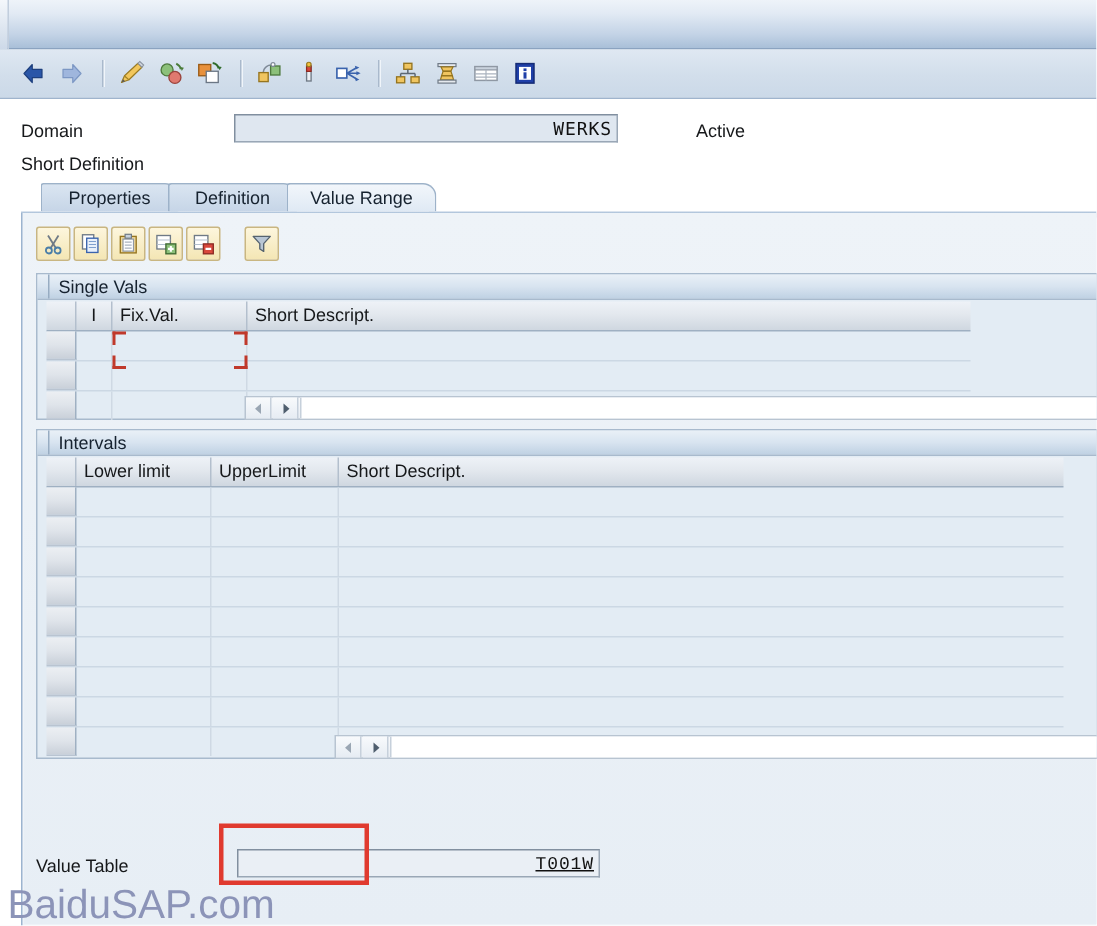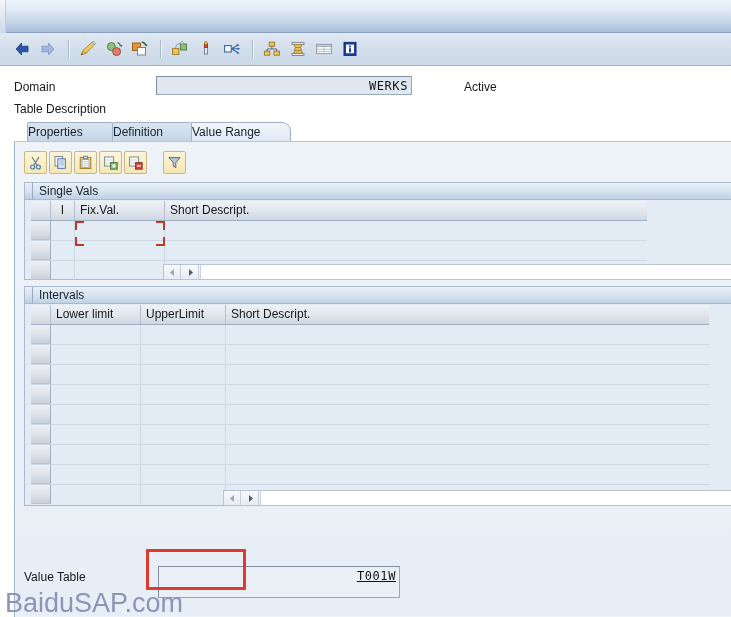--- a/index.html
+++ b/index.html
@@ -137,20 +137,21 @@
     left: 14px; top: 56px;
     width: 717px; height: 20px;
   }
   .tab {
     position: absolute;
     top: 0;
     height: 19px;
     line-height: 19px;
     font-size: 12px;
     color: #16222f;
+    text-align: center;
     box-sizing: border-box;
     background: linear-gradient(to bottom, #dae5f1, #c6d5e7);
     border: 1px solid #9db2c9;
     border-bottom: none;
     border-radius: 2px 9px 0 0;
     transform: skewX(0deg);
   }
   .tab .tab-inner { display: block; }
   .tab.active {
     background: linear-gradient(to bottom, #f2f6fb, #dfe9f4);
@@ -460,21 +461,21 @@
 
     </div>
   </div>
 
   <div class="formarea">
 
     <div class="row-label" style="left:14px; top:14px;">Domain</div>
     <div class="inp mono" style="left:156px; top:10px; width:256px; height:19px;">WERKS</div>
     <div class="status-text" style="left:434px; top:14px;margin-left:30px;">Active</div>
 
-    <div class="row-label" style="left:14px; top:36px;">Table Description</div>
+    <div class="row-label" style="left:14px; top:36px;">Short Definition</div>
 
     <div class="tabstrip">
       <div class="tab" style="left:13px; width:92px;">
         <span class="tab-inner">Properties</span>
       </div>
       <div class="tab" style="left:98px; width:86px;">
         <span class="tab-inner">Definition</span>
       </div>
       <div class="tab active" style="left:177px; width:100px;">
         <span class="tab-inner">Value Range</span>
@@ -686,21 +687,21 @@
             <div class="arrowbtn" style="left:18px;">
               <svg width="9" height="9" viewBox="0 0 9 9">
                 <path d="M3 1 L7 4.5 L3 8 Z" fill="#4f5e6e"></path>
               </svg>
             </div>
             <div class="track"></div>
           </div>
         </div>
 
         <div class="row-label" style="left:8px; top:428px;">Value Table</div>
-        <div class="inp white mono" style="left:142px; top:424px; width:242px; height:32px;">
+        <div class="inp white mono" style="left:142px; top:424px; width:242px; height:19px;font-family:Liberation Mono, monospace;">
           <span class="link">T001W</span>
         </div>
 
       </div>
     </div>
 
   </div>
 
   <div class="annot" style="left:146px; top:549px; width:100px; height:41px;"></div>
 

